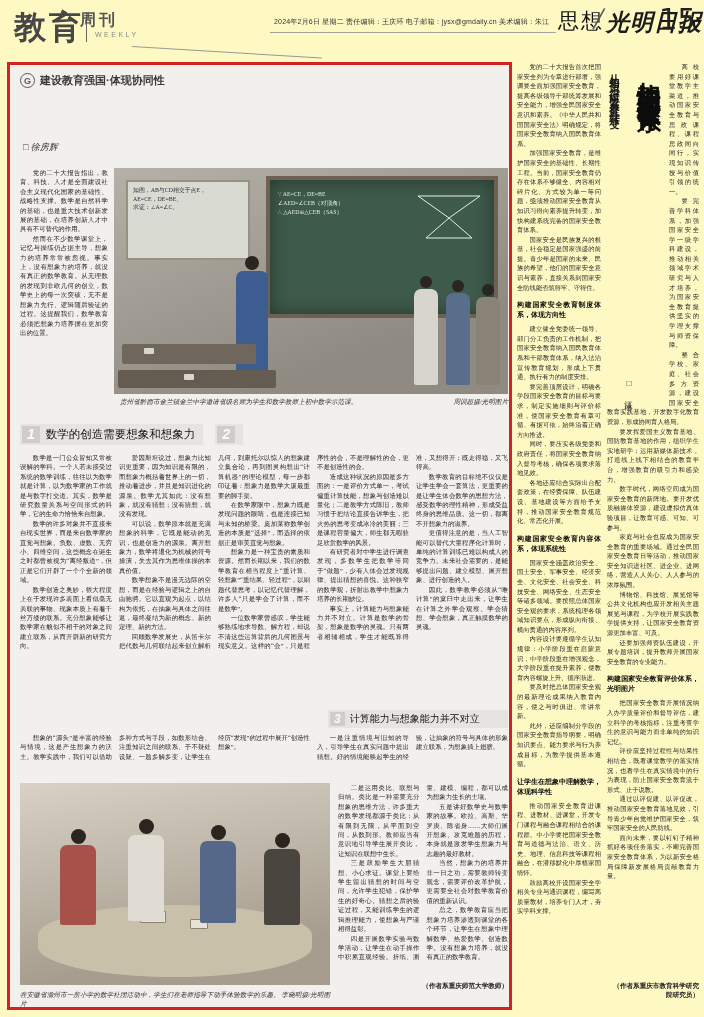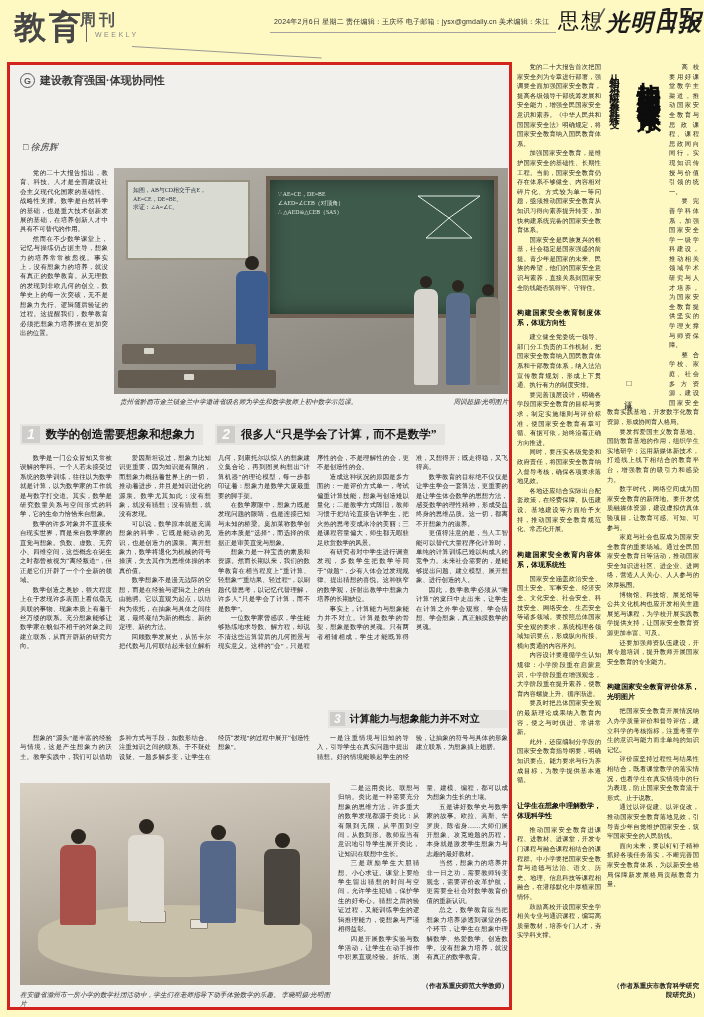--- a/index.html
+++ b/index.html
@@ -43,42 +43,42 @@
   .desk{position:absolute;background:#6f675b;border-radius:2px}
   .paper{position:absolute;background:#d9d6cd;width:10px;height:6px;border-radius:1px}
 
   .caption-row{position:absolute;left:10px;top:333px;width:488px;display:flex;justify-content:space-between;font-size:6.6px;font-style:italic;color:#333}
   .caption-row .cap{padding-left:100px}
 
   
   .headrow{position:absolute;left:10px;top:359px;width:488px;display:flex;gap:12px}
   .sec-head{display:flex;align-items:center;gap:6px;background:#e6e4e0;padding:2px 8px 2px 2px}
   .sec-num{background:#cfcdc9;color:#fbfaf8;font-weight:900;font-style:italic;font-size:14px;line-height:17px;padding:0 5px;font-family:"Liberation Sans",sans-serif}
-  .sec-head-text{font-weight:700;font-size:11.5px;color:#141414;white-space:nowrap}
+  .sec-head-text{font-weight:400;font-size:11.5px;color:#141414;white-space:nowrap}
   .head3{position:absolute;left:318px;top:645px;width:180px;display:flex;align-items:center;gap:5px;background:#e6e4e0;padding:2px 5px 2px 2px}
   .head3 .sec-num{font-size:12px;line-height:14px;padding:0 4px}
   .head3 .sec-head-text{font-size:10px}
 
   .mbody1{position:absolute;left:10px;top:388px;width:488px;height:272px;column-count:5;column-gap:7px;overflow:hidden}
   .mbody2{position:absolute;left:10px;top:668px;width:488px;height:46px;column-count:5;column-gap:7px;overflow:hidden}
   .mbody3{position:absolute;left:328px;top:718px;width:170px;height:196px;column-count:2;column-gap:7px;overflow:hidden}
   .m-note{position:absolute;left:328px;top:917px;width:170px;font-size:6.6px;font-weight:700;text-align:right;color:#222}
 
   
   .photo2{position:absolute;left:10px;top:718px;width:310px;height:202px;background:linear-gradient(170deg,#d8d1c4,#a69d8e 80%);overflow:hidden}
   .table{position:absolute;left:18px;top:122px;width:274px;height:72px;background:#c9c0aa;border-radius:50% / 42%}
   .obj{position:absolute;background:#e6e2d8;border:1px solid #8d8574;border-radius:1px}
   .photo2cap{position:absolute;left:10px;top:925px;width:310px;font-size:6.6px;font-style:italic;color:#333;line-height:9px;text-align:justify}
 
   
   .side{position:absolute;left:517px;top:62px;width:182px;height:948px}
   .sideA{position:absolute;left:0;top:0;width:84px;height:912px;overflow:hidden}
   .sideB{position:absolute;left:90px;top:0;width:92px;height:912px;overflow:hidden}
   .side p{font-size:6.3px;line-height:9.6px}
-  .flow-subhead{font-weight:700;font-size:7px;line-height:10px;margin:16px 0 4px;color:#101010;text-align:justify}
+  .flow-subhead{font-weight:700;font-size:7px;line-height:10px;margin:8px 0 4px;color:#101010;text-align:justify}
   .headblock{float:left;width:58px;height:338px;margin:0 4px 4px 0;position:relative}
   .vert{writing-mode:vertical-rl}
   .side-kicker{position:absolute;left:0;top:3px;font-size:10.5px;letter-spacing:4px;color:#161616;font-weight:700;height:320px}
   .side-title{position:absolute;right:0;top:0;font-size:24px;font-weight:900;letter-spacing:2.5px;color:#0d0d0d;height:338px}
   .side-byline{position:absolute;left:16px;bottom:2px;font-size:8.5px;color:#333;letter-spacing:2px}
   .side-note{position:absolute;left:90px;top:920px;width:92px;font-size:6.6px;font-weight:700;text-align:right;color:#222}
 </style>
 </head>
 <body>
 
@@ -155,21 +155,20 @@
       <span>周训超摄/光明图片</span>
     </div>
 
     <div class="headrow">
       <div class="sec-head">
         <span class="sec-num">1</span>
         <span class="sec-head-text">数学的创造需要想象和想象力</span>
       </div>
       <div class="sec-head">
         <span class="sec-num">2</span>
-        <span class="sec-head-text">很多人“只是学会了计算，而不是数学”</span>
       </div>
     </div>
 
     <div class="mbody1" id="mbody1">
         <p>数学是一门公众皆知又常被误解的学科。一个人若未接受过系统的数学训练，往往以为数学就是计算，以为数学家的工作就是与数字打交道。其实，数学是研究数量关系与空间形式的科学，它的生命力恰恰来自想象。</p>
         <p>数学的许多对象并不直接来自现实世界，而是来自数学家的直觉与想象。负数、虚数、无穷小、四维空间，这些概念在诞生之时都曾被视为“离经叛道”，但正是它们开辟了一个个全新的领域。</p>
         <p>数学创造之奥妙，很大程度上在于发现许多表面上看似毫无关联的事物、现象本质上有着千丝万缕的联系。充分想象能够让数学家在貌似不相干的对象之间建立联系，从而开辟新的研究方向。</p>
         <p>爱因斯坦说过，想象力比知识更重要，因为知识是有限的，而想象力概括着世界上的一切，推动着进步，并且是知识进化的源泉。数学尤其如此：没有想象，就没有猜想；没有猜想，就没有发现。</p>
         <p>可以说，数学原本就是充满想象的科学，它既是能动的见识，也是创造力的源泉。离开想象力，数学将退化为机械的符号操演，失去其作为思维体操的本真价值。</p>
         <p>数学想象不是漫无边际的空想，而是在经验与逻辑之上的自由驰骋。它以直观为起点，以结构为依托，在抽象与具体之间往返，最终凝结为新的概念、新的定理、新的方法。</p>

